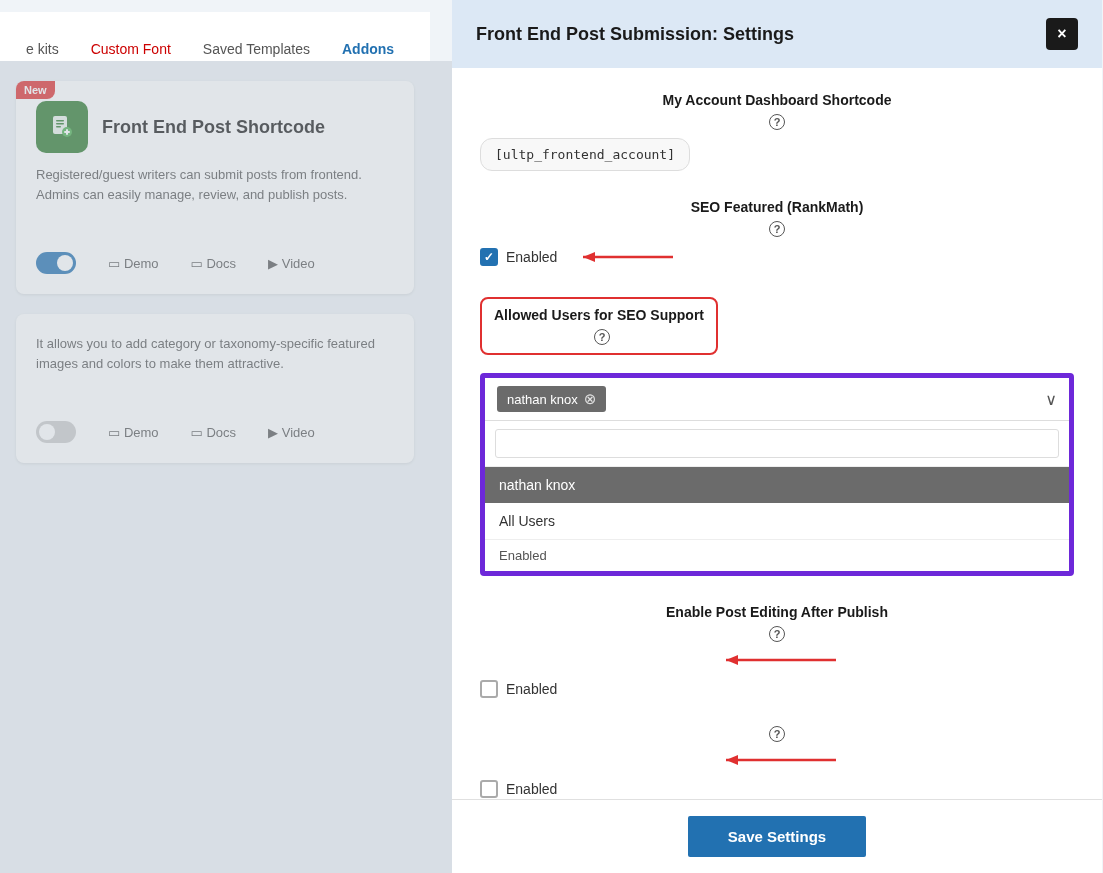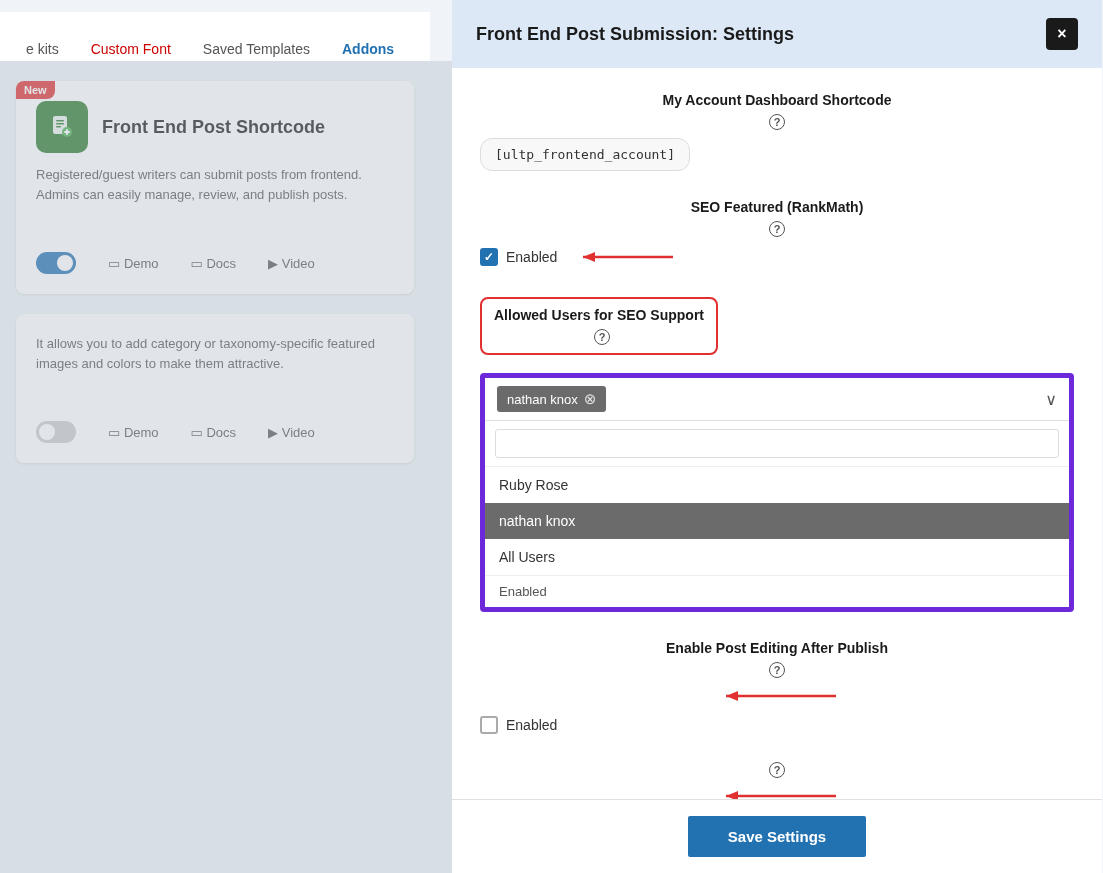--- a/index.html
+++ b/index.html
@@ -466,21 +466,20 @@
               <span class="user-tag-remove">⊗</span>
             </span>
           </div>
           <span class="chevron-down">∨</span>
         </div>
 
         <div class="dropdown-list">
           <div class="dropdown-search">
             <input type="text" placeholder="" style="">
           </div>
-          <div class="dropdown-item">Ruby Rose</div>
           <div class="dropdown-item selected">nathan knox</div>
           <div class="dropdown-item">All Users</div>
           <div class="dropdown-item partial">Enabled</div>
         </div>
       </div>
     </div>
 
     <div class="setting-section">
       <div class="setting-label">
         <span>Enable Post Editing After Publish</span>

